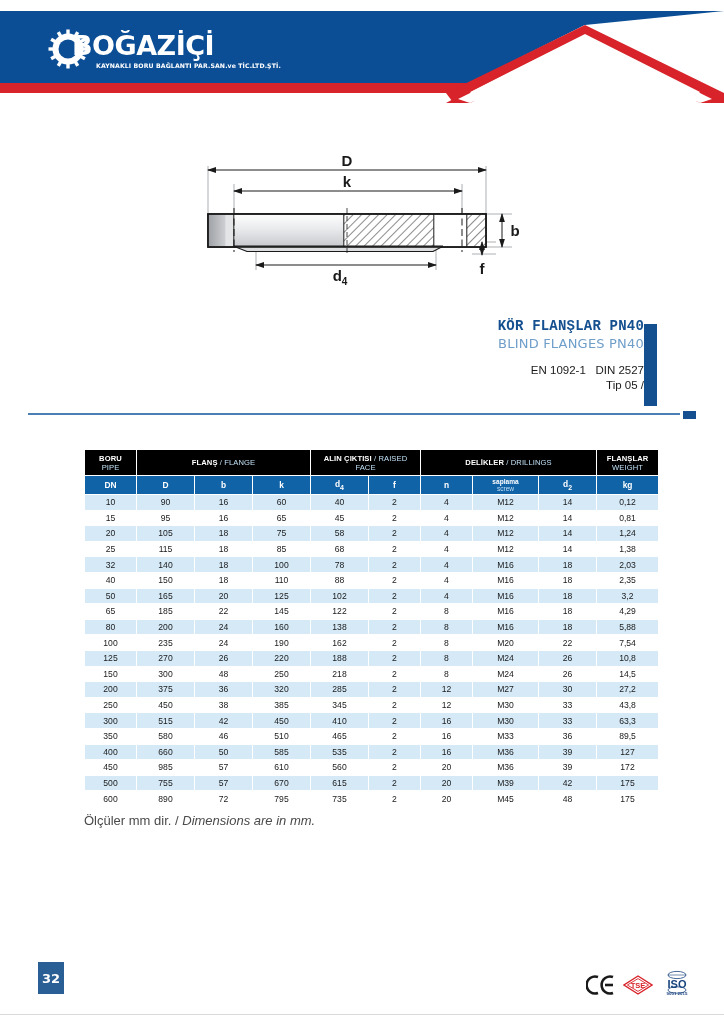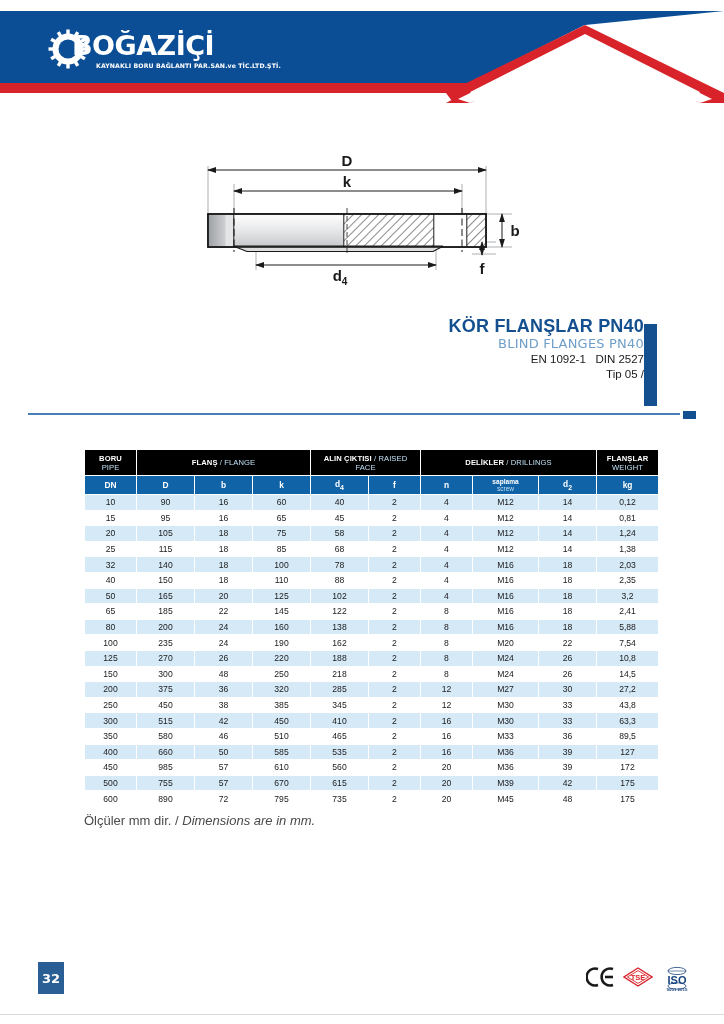--- a/index.html
+++ b/index.html
@@ -38,31 +38,32 @@
     font-weight: bold; font-size: 6.2px; color: #ffffff;
     letter-spacing: 0.1px; white-space: nowrap;
   }
 
   
   .drawing { position: absolute; left: 190px; top: 148px; width: 340px; height: 150px; }
 
   
   .titleblock { position: absolute; left: 330px; top: 318px; width: 360px; height: 90px; text-align: right; }
   .tb-tr {
-    font-family: Liberation Sans, sans-serif;
-    font-weight: bold; font-size: 18px; color: #14508f;
+    font-family: Liberation Mono, monospace;
+    font-weight: bold; font-size: 14px; color: #14508f;
     letter-spacing: 0.2px; line-height: 17px;
     padding-right: 46px;
   }
   .tb-en {
     font-family: "DejaVu Sans", sans-serif;
     font-size: 13px; color: #6f9ec9; letter-spacing: 0.2px; line-height: 17px;
     padding-right: 46px;
   }
   .tb-std {
+    margin-top: 11px;
     font-family: "Liberation Sans", sans-serif;
     font-size: 11.5px; color: #1a1a1a; line-height: 15px; padding-right: 46px;
   }
   .tb-bar {
     position: absolute; right: 33px; top: 6px; width: 13px; height: 82px;
     background: #14508f;
   }
   .rule-wrap { position: absolute; left: 28px; top: 411px; width: 668px; height: 8px; }
   .rule-line { position: absolute; left: 0; top: 2px; width: 652px; height: 2px; background: #4a7fb5; }
   .rule-cap { position: absolute; right: 0; top: 0; width: 13px; height: 8px; background: #14508f; }
@@ -102,21 +103,21 @@
   }
   .note i { font-style: italic; }
 
   
   .pagebadge {
     position: absolute; left: 38px; top: 962px; width: 26px; height: 32px;
     background: #2a5f96; color: #ffffff;
     font-family: "DejaVu Sans", sans-serif; font-weight: bold; font-size: 13px;
     display: flex; align-items: center; justify-content: center;
   }
-  .certs { position: absolute; right: 30px; top: 966px; height: 30px; display: flex; align-items: flex-start; gap: 7px; }
+  .certs { position: absolute; right: 30px; top: 966px; height: 30px; display: flex; align-items: flex-end; gap: 7px; }
   .foot-rule { position: absolute; left: 0; top: 1014px; width: 724px; height: 1px; background: #d9d9d9; }
 </style>
 </head>
 <body>
 
 <div class="page">
 
   <div class="header">
     <div class="header-blue"></div>
     <div class="header-redbar"></div>
@@ -389,21 +390,21 @@
           <tr>
             <td>65</td>
             <td>185</td>
             <td>22</td>
             <td>145</td>
             <td>122</td>
             <td>2</td>
             <td>8</td>
             <td>M16</td>
             <td>18</td>
-            <td>2,41</td>
+            <td>4,29</td>
           </tr>
           <tr>
             <td>80</td>
             <td>200</td>
             <td>24</td>
             <td>160</td>
             <td>138</td>
             <td>2</td>
             <td>8</td>
             <td>M16</td>

